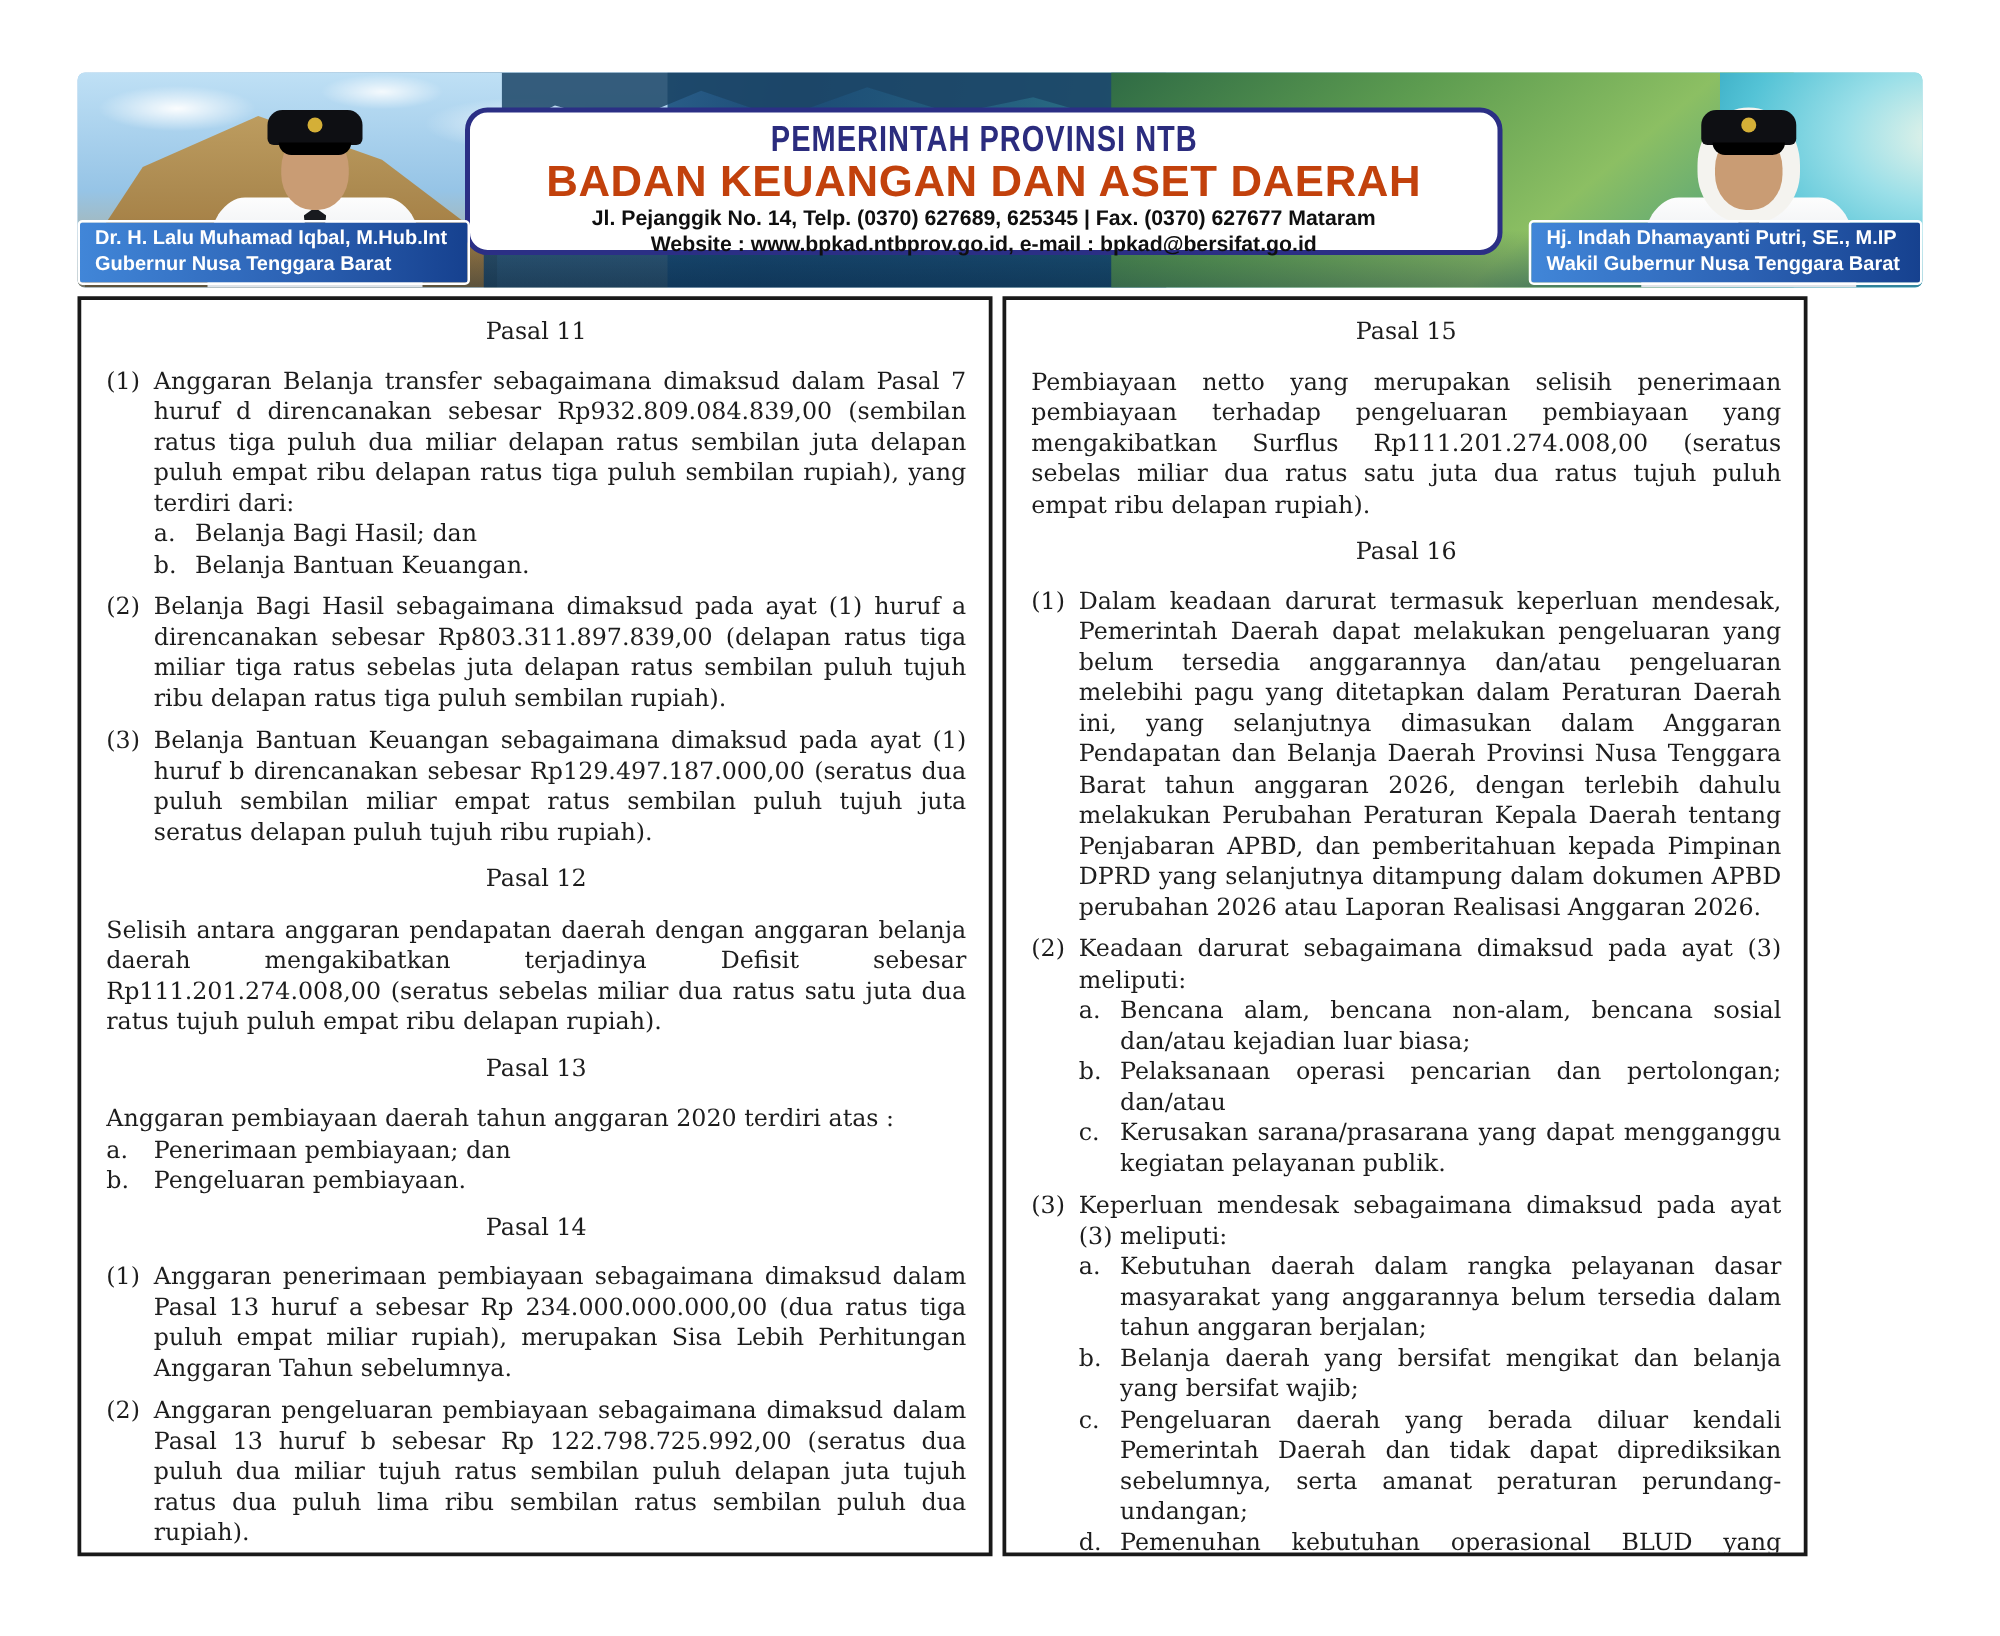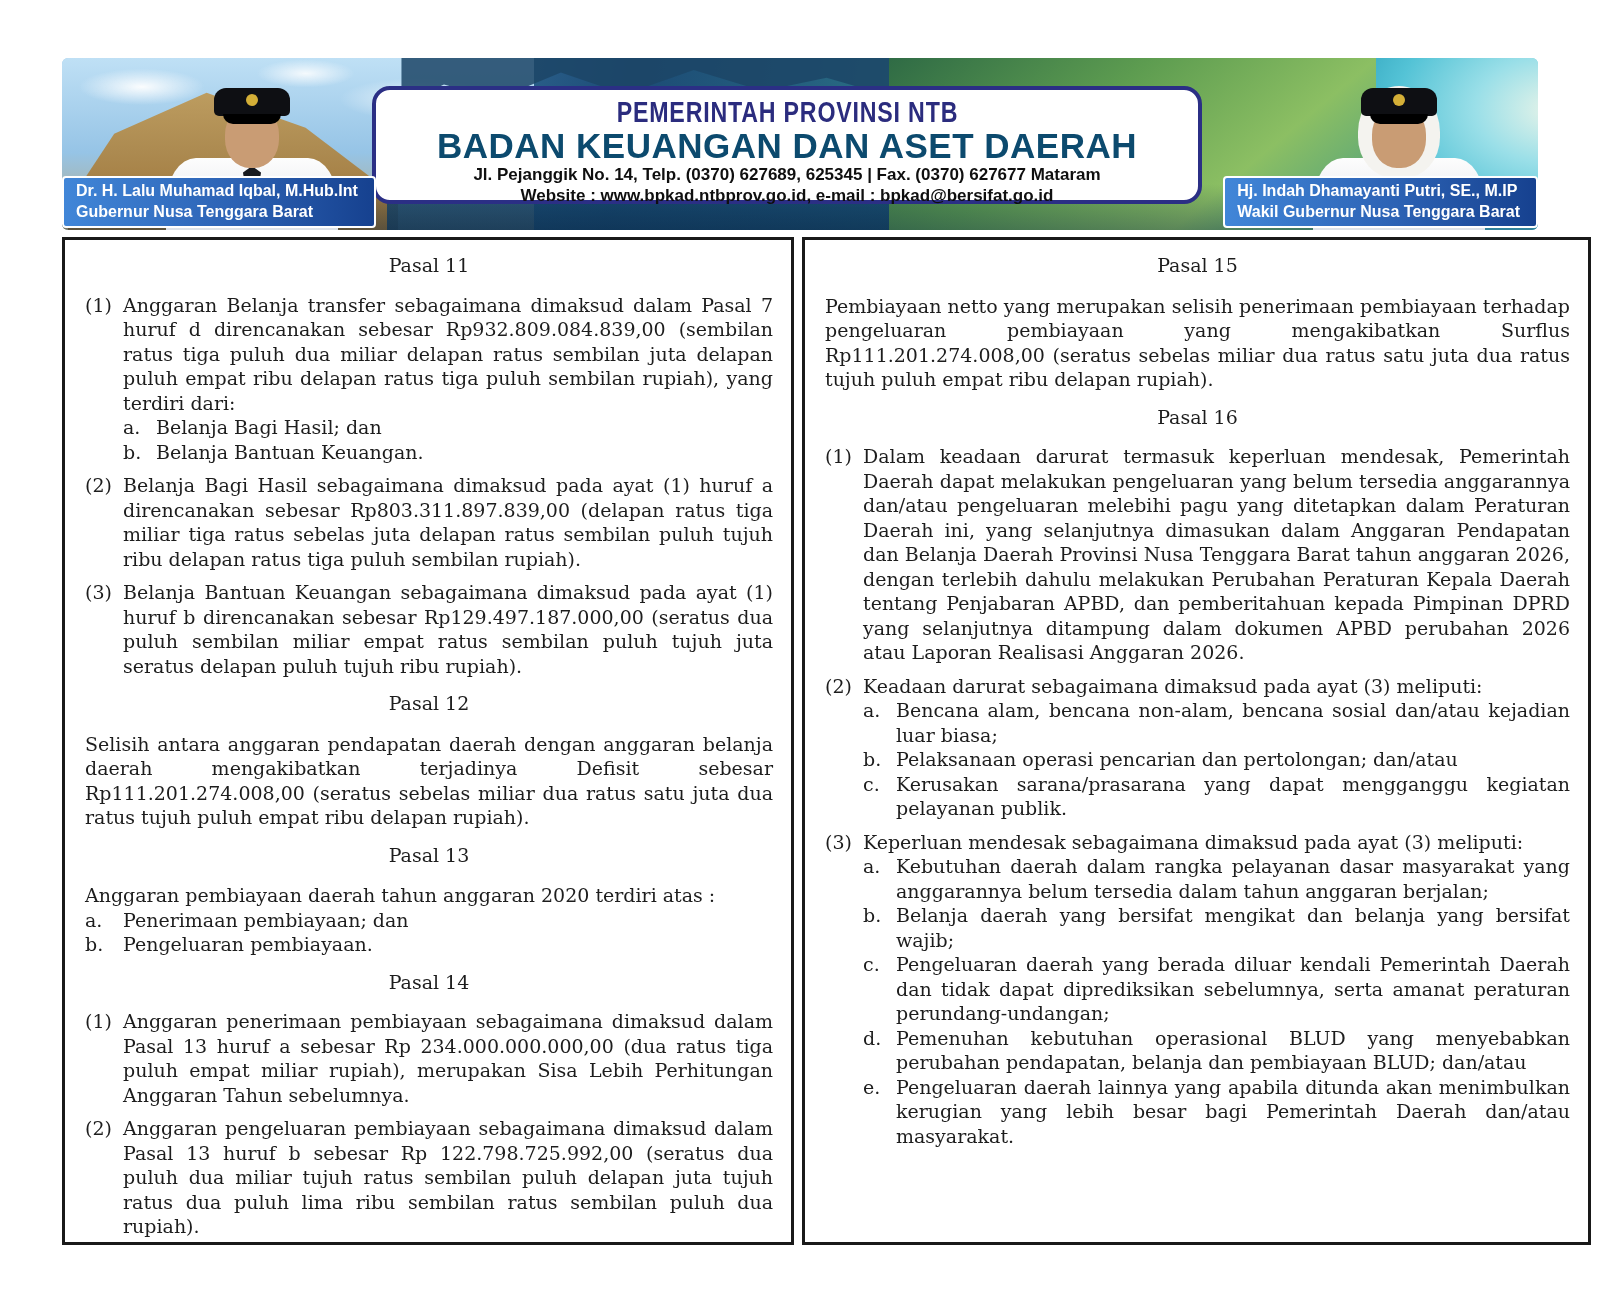--- a/index.html
+++ b/index.html
@@ -57,37 +57,37 @@
   .f-visor { position:absolute; bottom:106px; left:50%; transform:translateX(-50%);
     width:58px; height:10px; background:#000; border-radius:0 0 26px 26px; }
 
   
   .plaque { position:absolute; left:310px; top:28px; width:830px; height:118px; z-index:3;
     background:#ffffff; border:4px solid #2b2f85; border-radius:18px;
     text-align:center; box-sizing:border-box; padding-top:7px;
     font-family:"Liberation Sans", sans-serif; }
   .plaque-l1 { display:inline-block; color:#2b2c7e; font-weight:bold; font-size:29px;
     letter-spacing:1px; transform:scaleX(.8); transform-origin:center; line-height:30px; }
-  .plaque-l2 { color:#0c4a6e; font-weight:bold; font-size:35px; line-height:37px; letter-spacing:.5px; }
+  .plaque-l2 { color:#c2410c; font-weight:bold; font-size:35px; line-height:37px; letter-spacing:.5px; }
   .plaque-l3, .plaque-l4 { color:#0f0f0f; font-weight:bold; font-size:17px; line-height:21px; }
 
   
   .name-label { position:absolute; bottom:2px; z-index:4; color:#fff;
     font-family:"Liberation Sans", sans-serif; font-weight:bold; font-size:16px; line-height:1.28;
     background:linear-gradient(90deg,#4186d8 0%,#2c62b4 55%,#16418f 100%);
     border:2px solid #ffffff; border-radius:4px; padding:3px 16px 4px 12px; }
   .label-gov { left:0; }
   .label-vgov { right:0; }
 
   
   .box { position:absolute; top:237px; height:1008px; box-sizing:border-box;
     border:3px solid #191919; background:#fff; padding:8px 18px 13px 20px; overflow:hidden;
     font-size:19px; line-height:24.5px; color:#1d1d1d; }
   .box-left  { left:62px;  width:732px; }
-  .box-right { left:802px; width:789px; }
+  .box-right { left:802px; width:644px; }
 
   .pasal { text-align:center; margin:13px 0 15px; }
   .pasal.first { margin-top:5px; }
   .np { display:flex; margin:0 0 9px; }
   .np-num { flex:0 0 38px; }
   .np-body { flex:1; }
   .jt { text-align:justify; }
   .sub { display:flex; }
   .sub-m { flex:0 0 33px; }
   .sub-t { flex:1; text-align:justify; }

